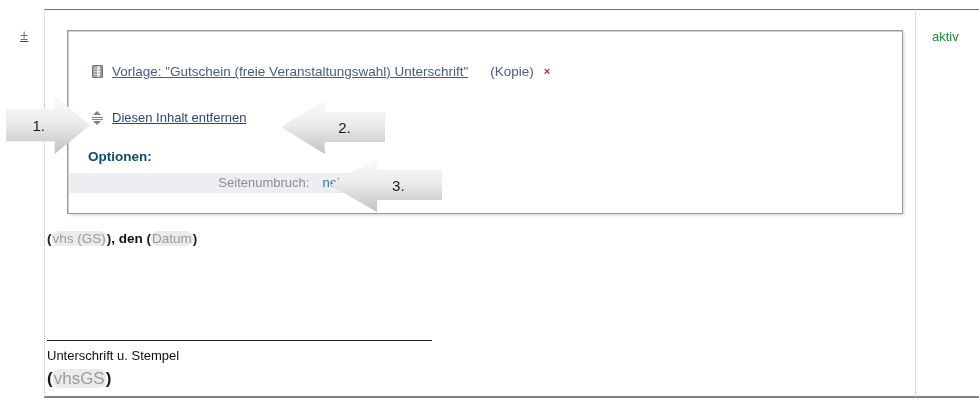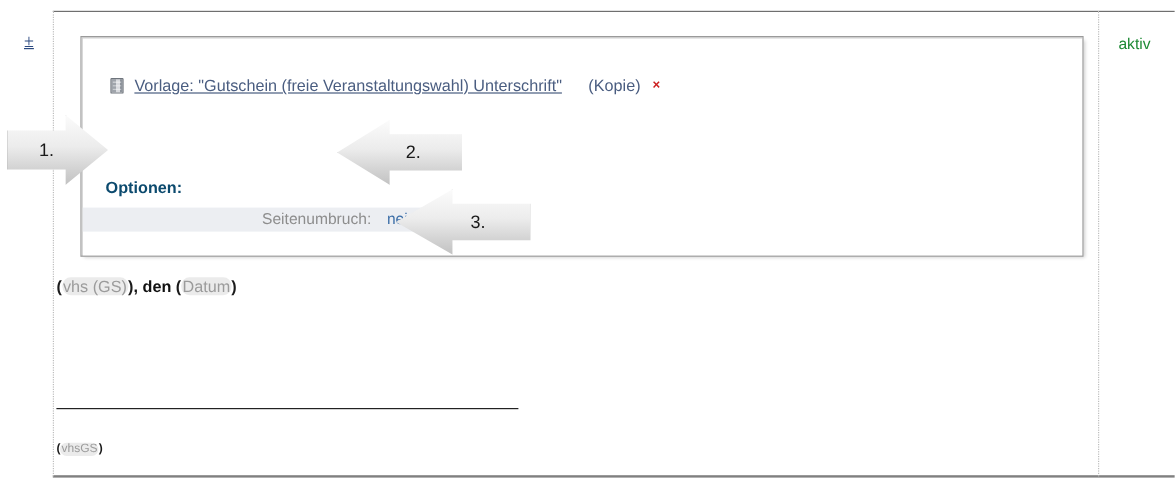--- a/index.html
+++ b/index.html
@@ -247,21 +247,21 @@
     left: 47px;
     top: 348px;
     font-size: 13px;
     color: #111111;
     white-space: nowrap;
   }
   .sig-token {
     position: absolute;
     left: 47px;
     top: 369px;
-    font-size: 10px;
+    font-size: 17px;
     white-space: nowrap;
   }
 
   
   .callout {
     position: absolute;
     display: flex;
     align-items: center;
     justify-content: center;
     font-size: 15px;
@@ -305,35 +305,42 @@
 
   <div class="content-box">
 
     <div class="cb-row row-template">
       <span class="icon-file"></span>
       <span class="link-template">Vorlage: "Gutschein (freie Veranstaltungswahl) Unterschrift"</span>
       <span class="link-kopie">(Kopie)</span>
       <span class="del-x">×</span>
     </div>
 
+    <div class="cb-row row-remove">
+      <span class="icon-move">
+          <i></i>
+        </span>
+      <span class="link-remove">Diesen Inhalt entfernen</span>
+    </div>
 
     <div class="options-title">Optionen:</div>
 
     <div class="options-row">
       <span class="opt-label">Seitenumbruch:</span>
       <span class="opt-value">nein</span>
     </div>
   </div>
 
   <div class="doc-line-1">
     <span class="paren">(</span><span class="token">vhs (GS)</span><span class="paren">)</span><span class="bold-plain">, den </span><span class="paren">(</span><span class="token">Datum</span><span class="paren">)</span>
   </div>
 
   <div class="sig-rule"></div>
 
+  <div class="sig-caption">Unterschrift u. Stempel</div>
 
   <div class="sig-token">
     <span class="paren">(</span><span class="token">vhsGS</span><span class="paren">)</span>
   </div>
 
   <div class="callout arrow-right" id="callout-1">
     <span class="arrow-shape"></span>
     <span class="lbl">1.</span>
   </div>
 

